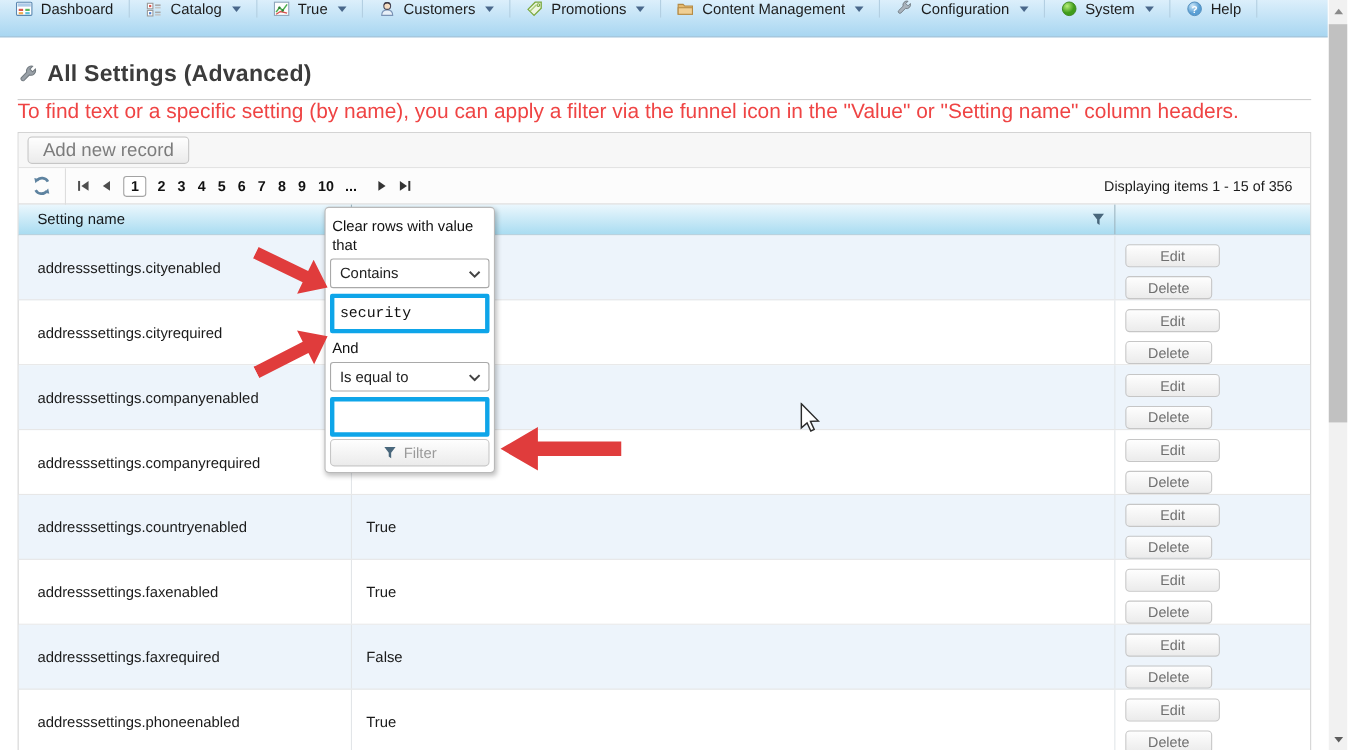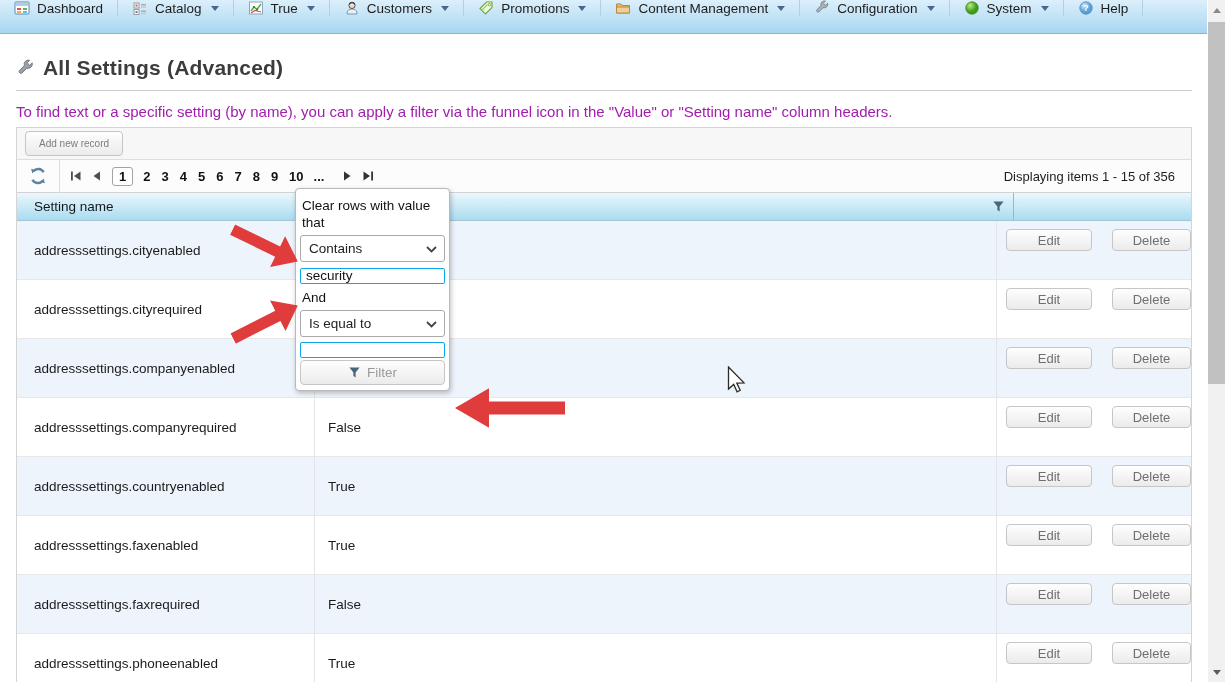--- a/index.html
+++ b/index.html
@@ -23,28 +23,28 @@
     font-size:13.5px; color:#1d1d1d; border-right:1px solid #b3cfe2; cursor:pointer; white-space:nowrap; }
   .nav-item .icon16 { width:16px; height:16px; display:block; }
   .caret { width:0; height:0; border-left:4px solid transparent; border-right:4px solid transparent;
     border-top:5px solid #49678a; margin-left:2px; }
 
   
   .content { padding:0 16px; width:1208px; }
   .page-title { display:flex; align-items:center; gap:8px; margin-top:22px; }
   .page-title h1 { font-size:21px; font-weight:bold; color:#3c3c3c; letter-spacing:.2px; }
   .title-rule { border:none; border-top:1px solid #cfcfcf; margin-top:10px; }
-  .desc { margin-top:12px; font-size:15px; color:#a21caf; }
+  .desc { font-size:19px; color:#ef4444; }
 
   
   .grid { margin-top:7px; border:1px solid #d4d4d4; width:1176px; background:#fff; }
   .toolbar-add { height:32px; background:#f7f7f7; border-bottom:1px solid #dedede;
     display:flex; align-items:center; padding:0 8px; }
   .btn { border:1px solid #c6c6c6; border-radius:4px; background:linear-gradient(#fefefe,#ebebeb);
-    color:#7c7c7c; font-size:10px; font-family:"Liberation Sans",sans-serif;
+    color:#7c7c7c; font-size:17px; font-family:"Liberation Sans",sans-serif;
     display:inline-flex; align-items:center; justify-content:center; gap:6px; cursor:pointer; }
   .btn-add { height:25px; padding:0 13px; }
 
   .toolbar-pager { height:33px; background:#fcfcfc; border-bottom:1px solid #d2d2d2;
     display:flex; align-items:center; padding:0 10px; }
   .refresh { width:18px; height:18px; margin:0 2px; cursor:pointer; }
   .vsep { width:1px; height:33px; background:#ddd; margin:0 10px; }
   .pager { display:flex; align-items:center; gap:9px; }
   .pg-ico { width:12px; height:12px; display:block; cursor:pointer; }
   .pg-num { font-size:13px; font-weight:bold; color:#111; cursor:pointer; padding:0 1px; }
@@ -58,36 +58,36 @@
   .th-value { width:695px; align-self:stretch; display:flex; align-items:center; justify-content:flex-end;
     border-left:1px solid #9db6c1; border-right:1px solid #9db6c1; padding-right:8px; }
   .th-actions { flex:1; align-self:stretch; }
   .funnel-ico { width:13px; height:13px; cursor:pointer; }
 
   .trow { display:flex; height:59px; border-bottom:1px solid #e7e7e7; font-size:13.5px; color:#1b1b1b; }
   .trow:nth-child(odd) { background:#edf4fb; }
   .td-name { width:302px; padding-left:17px; display:flex; align-items:center; }
   .td-value { width:695px; padding-left:13px; display:flex; align-items:center;
     border-left:1px solid #e2e5e8; border-right:1px solid #e2e5e8; }
-  .td-actions { flex:1; padding:8px 0 0 9px; display:flex; gap:20px; }
+  .td-actions { flex:1; padding:8px 0 0 9px; display:flex; flex-direction:column; gap:8px; }
   .btn-edit { width:86px; height:22px; font-size:13px; color:#6f6f6f; }
   .btn-delete { width:79px; height:22px; font-size:13px; color:#6f6f6f; }
 
   
   .filter-popup { position:absolute; left:295px; top:188px; width:155px; z-index:20;
     background:#fff; border:1px solid #b9b9b9; border-radius:4px; padding:4px;
     box-shadow:1px 2px 5px rgba(0,0,0,.25); }
   .btn-clear, .btn-filter { width:100%; height:25px; font-size:13.5px; color:#9a9a9a; margin:1px 0; }
   .fp-text { font-size:13.5px; color:#111; line-height:17px; margin:4px 2px; }
   .fake-select { position:relative; height:27px; border:1px solid #a9a9a9; border-radius:3px;
     background:#fff; display:flex; align-items:center; padding:0 8px; font-size:13.5px; color:#222;
     margin:4px 0; cursor:pointer; }
   .sel-chev { position:absolute; right:7px; top:10px; }
-  .txt { width:100%; height:16px; border:1px solid #0ea5e9; border-radius:2px; padding:0 5px;
-    font-size:13.5px; font-family:Liberation Sans, sans-serif; color:#111; margin:1px 0; }
+  .txt { width:100%; height:36px; border:4px solid #0ea5e9; border-radius:2px; padding:0 5px;
+    font-size:13.5px; font-family:Liberation Mono, monospace; color:#111; margin:1px 0; }
 
   
   .arrow { position:absolute; z-index:30; }
   .cursor { position:absolute; left:727px; top:366px; z-index:40; }
 </style>
 </head>
 <body>
 
 <div class="navbar">
   <div class="nav-item">

